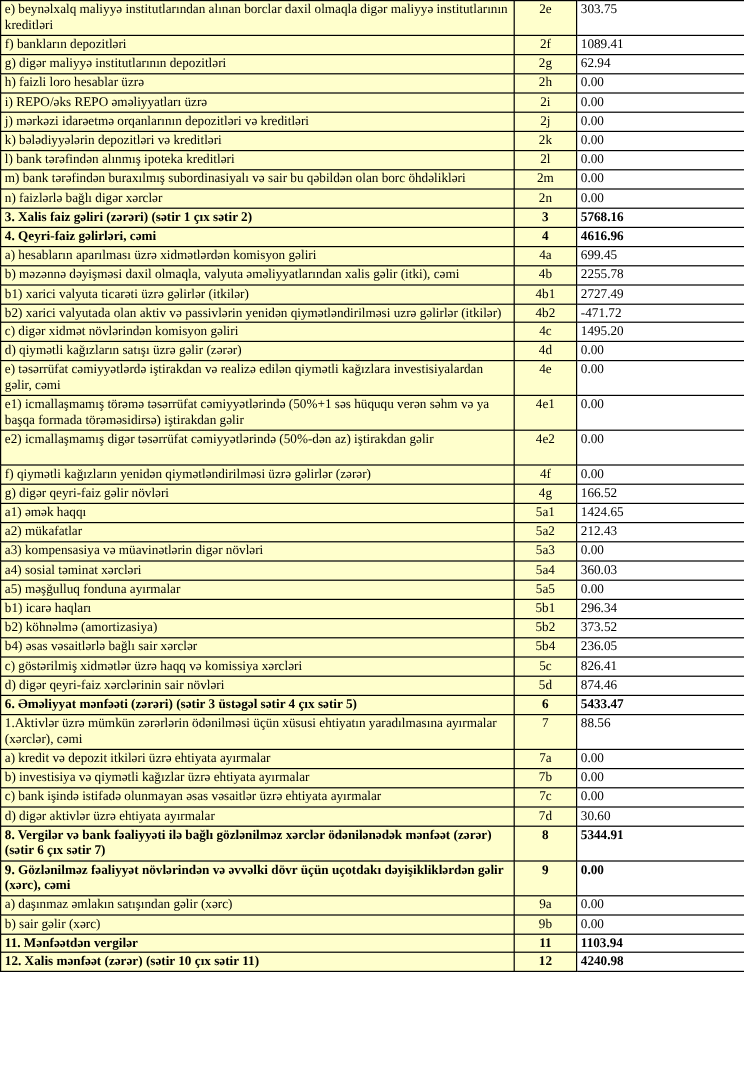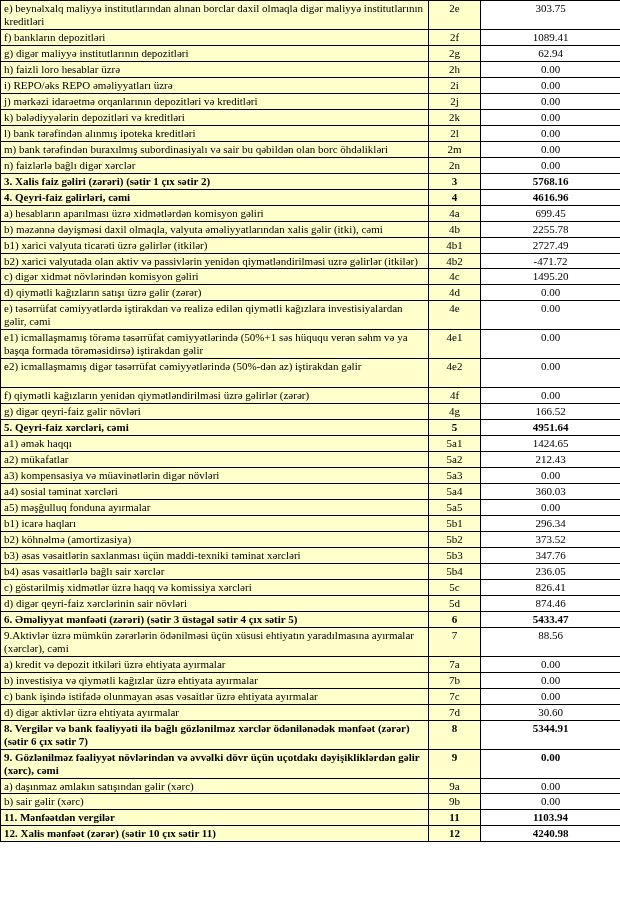--- a/index.html
+++ b/index.html
@@ -30,21 +30,21 @@
     background: var(--cell-bg, #FFFFCC);
   }
   td.cell-code {
     background: var(--cell-bg, #FFFFCC);
     text-align: center;
     vertical-align: middle;
     padding: 0 2px;
   }
   td.cell-value {
     background: var(--value-bg, #FFFFFF);
-    text-align: center;
+    text-align: left;
     padding-right: 4px;
     vertical-align: top;
   }
   tr.row-bold td { font-weight: bold; }
   .indent-0 { padding-left: 3px; }
   .indent-1 { padding-left: 9px; }
   .indent-2 { padding-left: 30px; }
   tr.row-tall td.cell-label { height: 29px; }
 </style>
 </head>
@@ -189,25 +189,20 @@
     <td class="cell-code">4f</td>
     <td class="cell-value">0.00</td>
   </tr>
 
   <tr>
     <td class="cell-label indent-1">g) digər qeyri-faiz gəlir növləri</td>
     <td class="cell-code">4g</td>
     <td class="cell-value">166.52</td>
   </tr>
 
-  <tr class="row-bold">
-    <td class="cell-label indent-0">5. Qeyri-faiz xərcləri, cəmi</td>
-    <td class="cell-code">5</td>
-    <td class="cell-value">4951.64</td>
-  </tr>
 
 
   <tr>
     <td class="cell-label indent-2">a1) əmək haqqı</td>
     <td class="cell-code">5a1</td>
     <td class="cell-value">1424.65</td>
   </tr>
 
   <tr>
     <td class="cell-label indent-2">a2) mükafatlar</td>
@@ -239,25 +234,20 @@
     <td class="cell-code">5b1</td>
     <td class="cell-value">296.34</td>
   </tr>
 
   <tr>
     <td class="cell-label indent-2">b2) köhnəlmə (amortizasiya)</td>
     <td class="cell-code">5b2</td>
     <td class="cell-value">373.52</td>
   </tr>
 
-  <tr>
-    <td class="cell-label indent-2">b3) əsas vəsaitlərin saxlanması üçün maddi-texniki təminat xərcləri</td>
-    <td class="cell-code">5b3</td>
-    <td class="cell-value">347.76</td>
-  </tr>
 
   <tr>
     <td class="cell-label indent-2">b4) əsas vəsaitlərlə bağlı sair xərclər</td>
     <td class="cell-code">5b4</td>
     <td class="cell-value">236.05</td>
   </tr>
 
   <tr>
     <td class="cell-label indent-1">c) göstərilmiş xidmətlər üzrə haqq və komissiya xərcləri</td>
     <td class="cell-code">5c</td>
@@ -270,21 +260,21 @@
     <td class="cell-value">874.46</td>
   </tr>
 
   <tr class="row-bold">
     <td class="cell-label indent-0">6. Əməliyyat mənfəəti (zərəri) (sətir 3 üstəgəl sətir 4 çıx sətir 5)</td>
     <td class="cell-code">6</td>
     <td class="cell-value">5433.47</td>
   </tr>
 
   <tr>
-    <td class="cell-label indent-0">9.Aktivlər üzrə mümkün zərərlərin ödənilməsi üçün xüsusi ehtiyatın yaradılmasına ayırmalar (xərclər), cəmi</td>
+    <td class="cell-label indent-0">1.Aktivlər üzrə mümkün zərərlərin ödənilməsi üçün xüsusi ehtiyatın yaradılmasına ayırmalar (xərclər), cəmi</td>
     <td class="cell-code">7</td>
     <td class="cell-value">88.56</td>
   </tr>
 
   <tr>
     <td class="cell-label indent-1">a) kredit və depozit itkiləri üzrə ehtiyata ayırmalar</td>
     <td class="cell-code">7a</td>
     <td class="cell-value">0.00</td>
   </tr>
 

